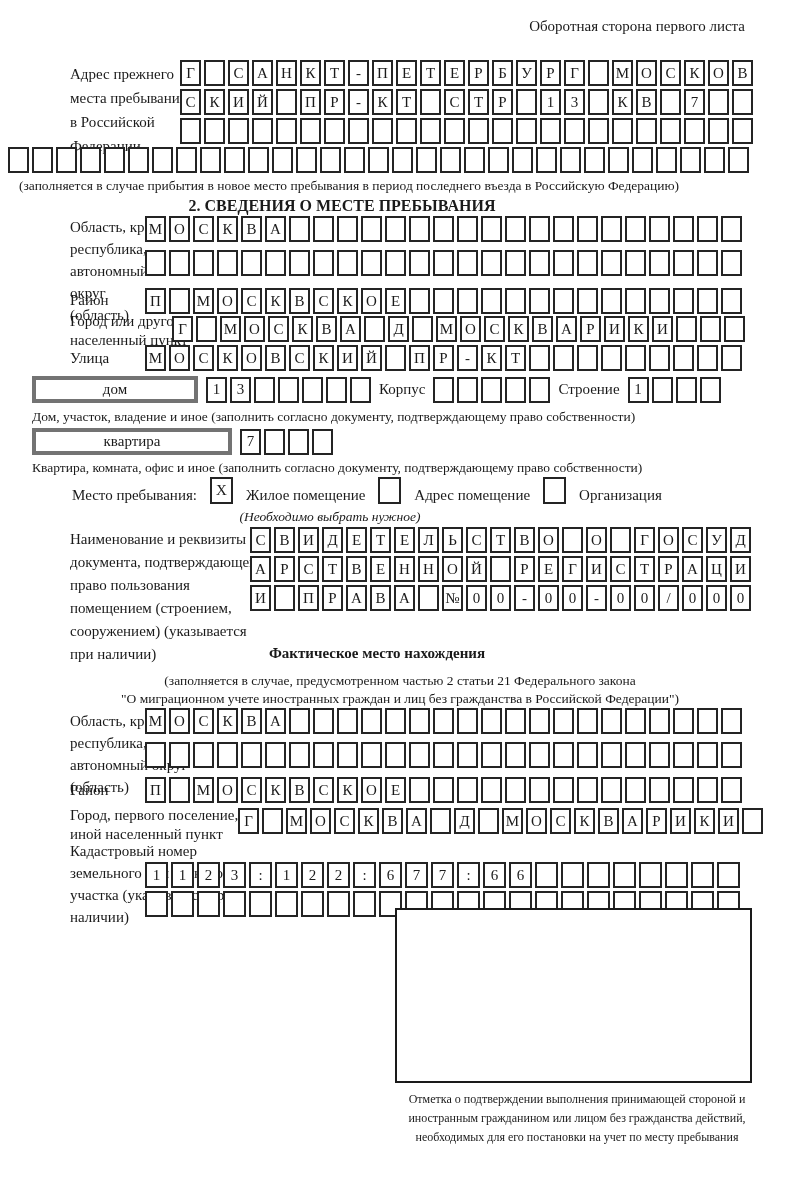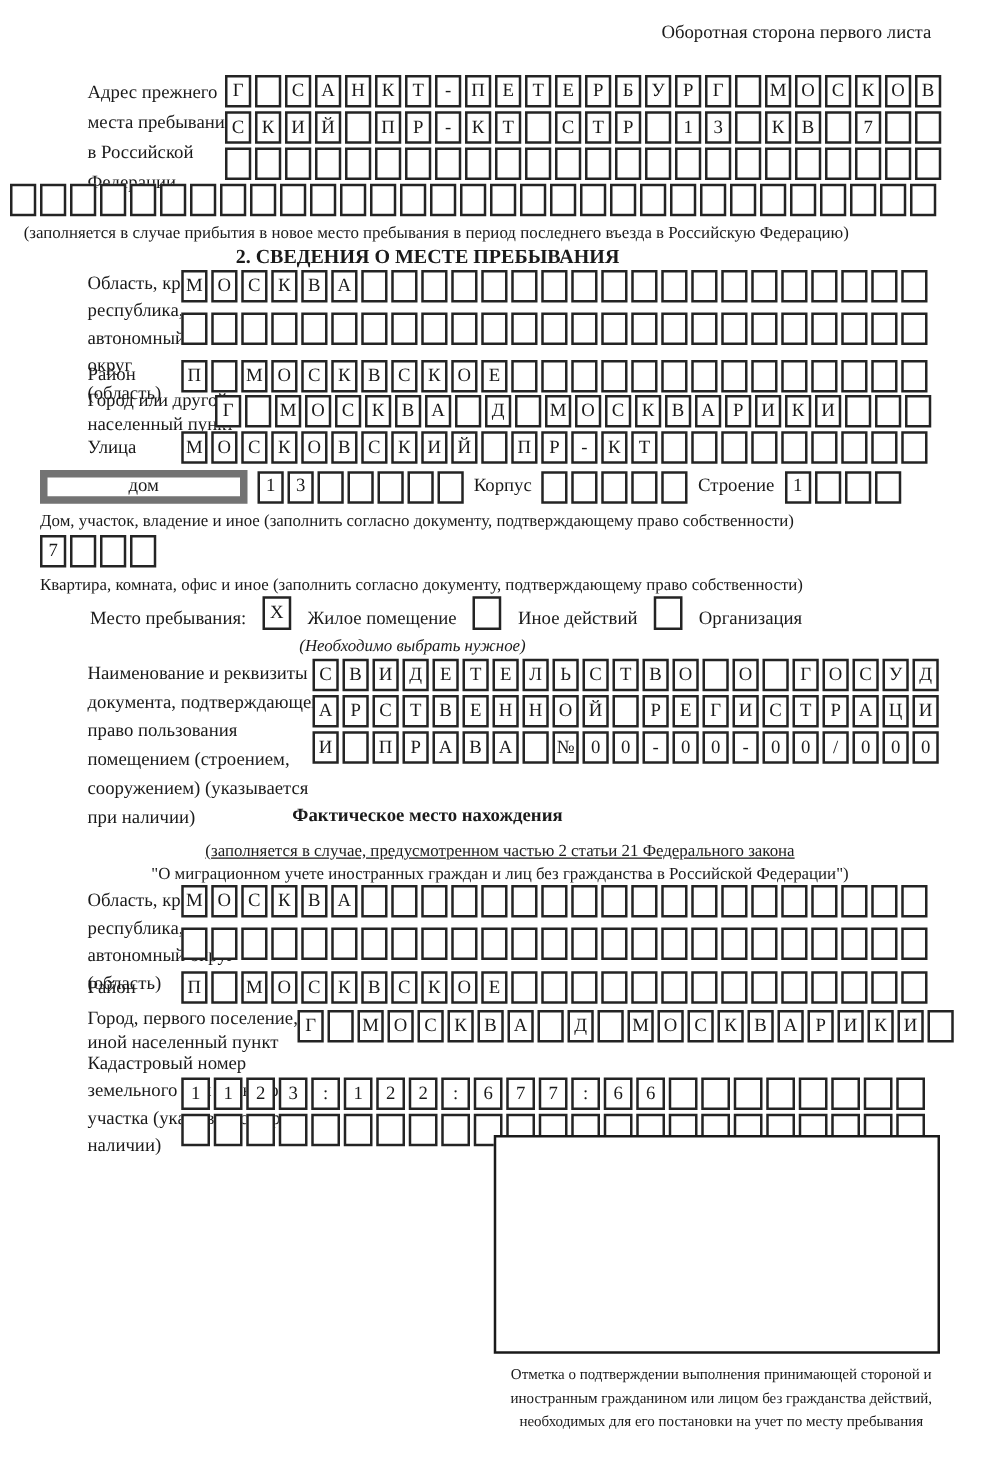--- a/index.html
+++ b/index.html
@@ -13,21 +13,21 @@
   .center{text-align:center;}
   .cellrow{position:absolute;display:flex;gap:3px;}
   .cellrow.inline{position:static;}
   .cell{
     width:21px;height:26px;box-sizing:border-box;border:2px solid #242424;
     display:flex;align-items:center;justify-content:center;
     font-size:15px;background:#fff;flex:0 0 auto;
   }
   .wide .cell{width:23px;}
   .fieldbox{
-    box-sizing:border-box;border:6px solid #737373;height:27px;
+    box-sizing:border-box;border:4px solid #737373;height:27px;
     display:flex;align-items:center;justify-content:center;
     font-size:15px;background:#fff;flex:0 0 auto;
   }
   .cb{
     width:23px;height:27px;box-sizing:border-box;border:2px solid #242424;
     display:flex;align-items:center;justify-content:center;font-size:15px;flex:0 0 auto;
   }
   .hrow{position:absolute;display:flex;align-items:center;gap:8px;}
   .hrow .lbl{font-size:15px;white-space:nowrap;}
   .stayrow{position:absolute;display:flex;align-items:flex-end;gap:13px;}
@@ -323,35 +323,36 @@
   <div class="cellrow inline">
       <span class="cell">1</span>
       <span class="cell"></span>
       <span class="cell"></span>
       <span class="cell"></span>
     </div>
 </div>
 <div class="note" style="top:408px;left:32px;">Дом, участок, владение и иное (заполнить согласно документу, подтверждающему право собственности)</div>
 
 <div class="hrow" style="top:428px;left:32px;">
+  <div class="fieldbox" style="width:200px;">квартира</div>
   <div class="cellrow inline">
       <span class="cell">7</span>
       <span class="cell"></span>
       <span class="cell"></span>
       <span class="cell"></span>
     </div>
 </div>
 <div class="note" style="top:459px;left:32px;">Квартира, комната, офис и иное (заполнить согласно документу, подтверждающему право собственности)</div>
 
 <div class="stayrow" style="top:477px;left:72px;">
   <span class="lbl">Место пребывания:</span>
   <span class="cb">X</span>
   <span class="lbl">Жилое помещение</span>
   <span class="cb"></span>
-  <span class="lbl">Иное действий</span>
+  <span class="lbl">Адрес помещение</span>
   <span class="cb"></span>
   <span class="lbl">Организация</span>
 </div>
 <div class="note center" style="top:508px;left:0;width:660px;font-style:italic;">(Необходимо выбрать нужное)</div>
 
 <div class="label" style="top:528px;left:70px;width:195px;line-height:23px;">Наименование и реквизиты документа, подтверждающего право пользования помещением (строением, сооружением) (указывается при наличии)</div>
 <div class="cellrow" style="top:527px;left:250px;">
     <span class="cell">С</span>
     <span class="cell">В</span>
     <span class="cell">И</span>
@@ -414,22 +415,22 @@
     <span class="cell">0</span>
     <span class="cell">-</span>
     <span class="cell">0</span>
     <span class="cell">0</span>
     <span class="cell">/</span>
     <span class="cell">0</span>
     <span class="cell">0</span>
     <span class="cell">0</span>
   </div>
 
-<div class="title" style="top:645px;left:0;font-size:15px;">Фактическое место нахождения</div>
-<div class="note center" style="top:672px;left:0;width:800px;text-decoration:underline;">(заполняется в случае, предусмотренном частью 2 статьи 21 Федерального закона</div>
+<div class="title" style="top:645px;left:0;font-size:15px;padding-left:35px;">Фактическое место нахождения</div>
+<div class="note center" style="top:672px;left:0;width:800px;">(заполняется в случае, предусмотренном частью 2 статьи 21 Федерального закона</div>
 <div class="note center" style="top:690px;left:0;width:800px;">"О миграционном учете иностранных граждан и лиц без гражданства в Российской Федерации")</div>
 
 <div class="label" style="top:710px;left:70px;width:130px;line-height:22px;">Область, край, республика, автономный округ (область)</div>
 <div class="cellrow" style="top:708px;left:145px;">
     <span class="cell">М</span>
     <span class="cell">О</span>
     <span class="cell">С</span>
     <span class="cell">К</span>
     <span class="cell">В</span>
     <span class="cell">А</span>

